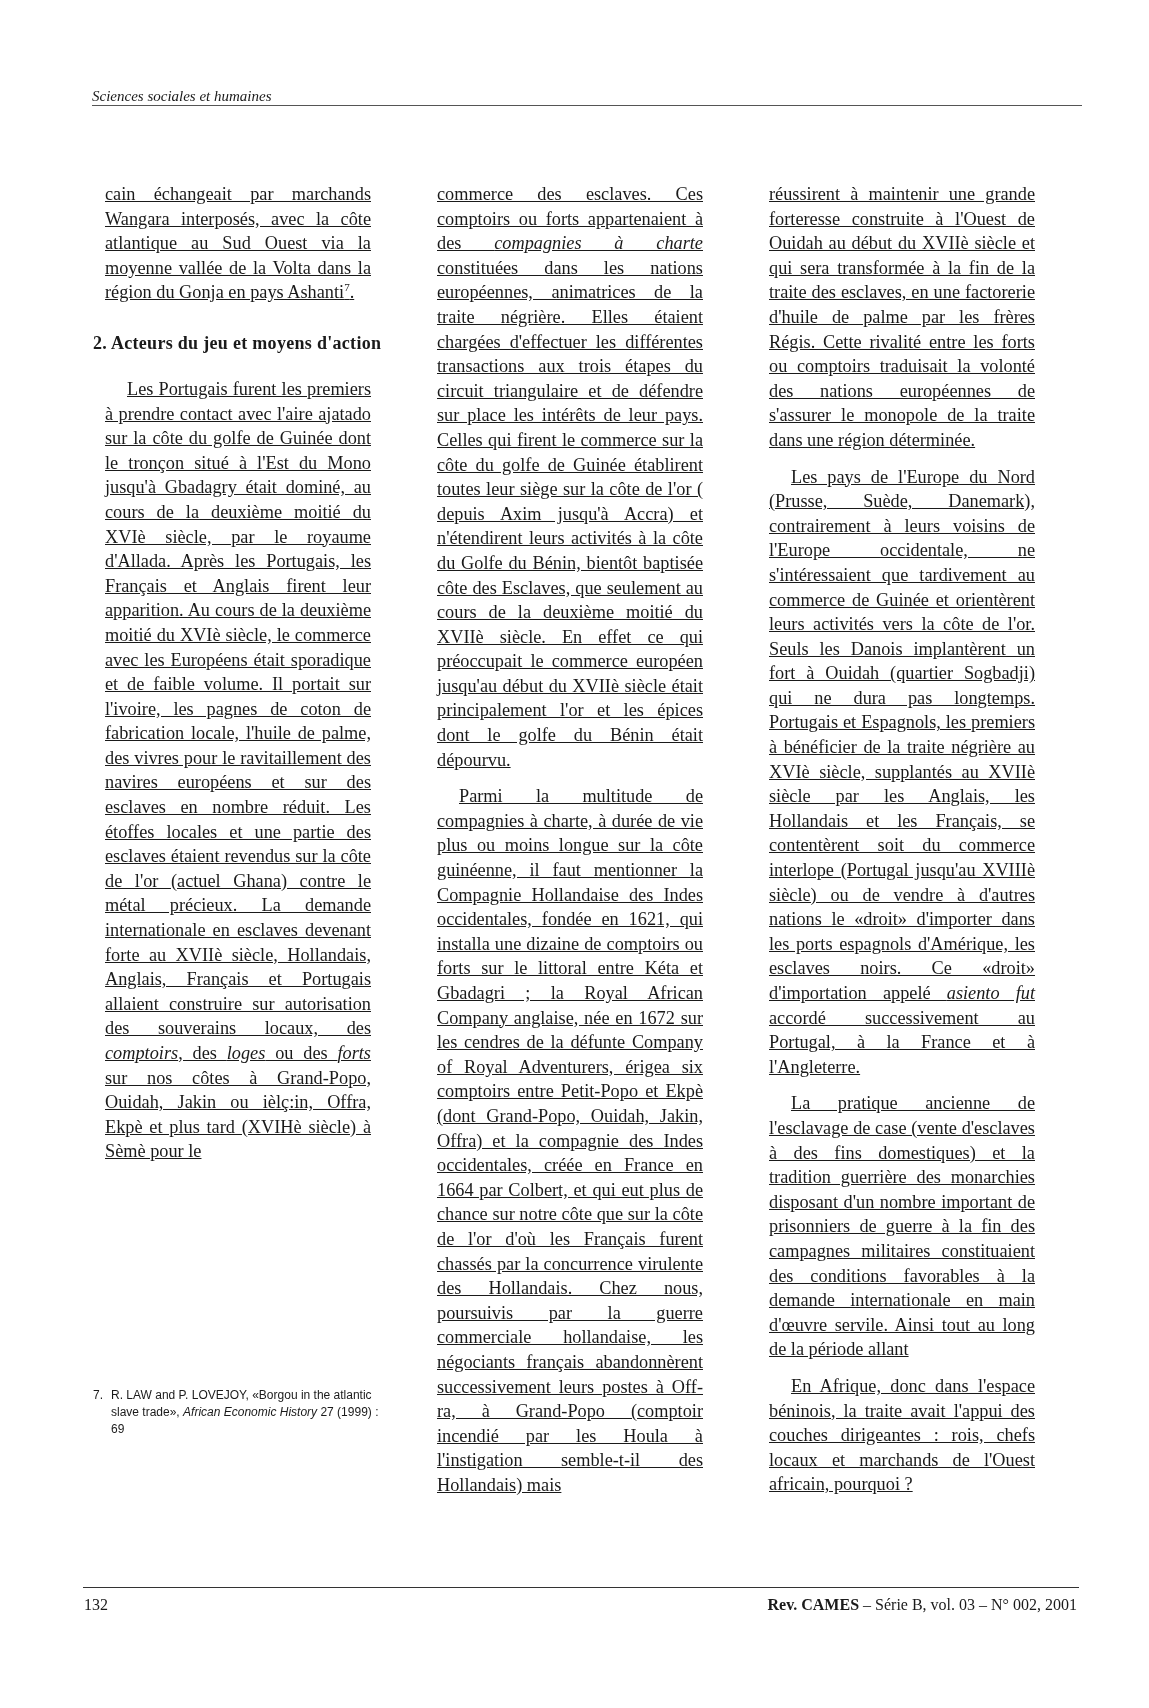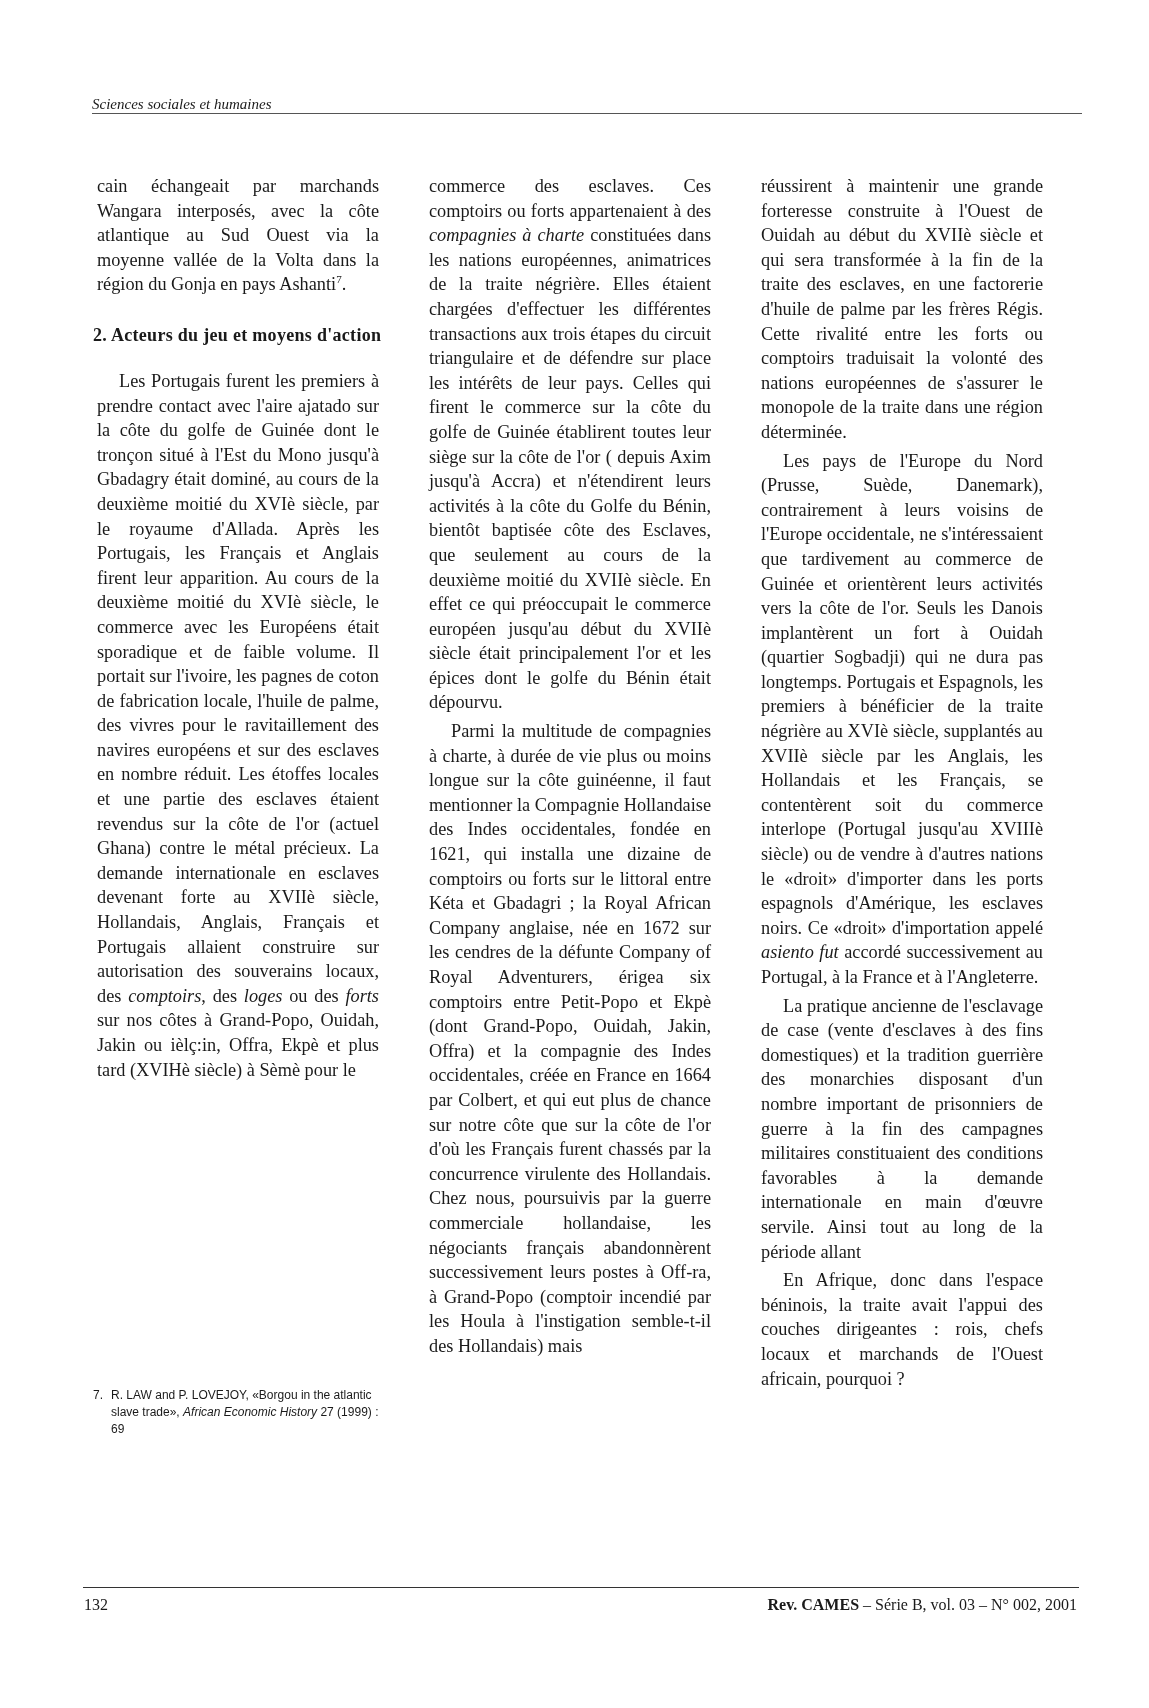--- a/index.html
+++ b/index.html
@@ -1,22 +1,22 @@
 <!DOCTYPE html>
 <html><head>
 <meta charset="utf-8">
 <style>
   html, body { margin:0; padding:0; background:#fff; }
   body { width:1149px; height:1708px; position:relative; overflow:hidden; color:#1a1a1a;
          font-family:"Liberation Serif", serif; }
-  .running-head { position:absolute; left:92px; top:96px; width:990px; height:22px;text-align:right; }
+  .running-head { position:absolute; left:92px; top:88px; width:990px; height:22px;text-align:right; }
   .running-head .title { font-style:italic; font-size:15px; position:absolute; left:0; top:0; background:#fff; padding-right:6px; }
   .running-head .rule { position:absolute; left:0; right:0; top:17px; border-top:1px solid #555; }
   .col { position:absolute; top:170px; width:290px; font-size:18.3px; line-height:24.6px; text-align:justify; hyphens:manual; }
-  .col p { margin:4px; text-indent:0; }
+  .col p { margin:12px; text-indent:0;text-decoration:underline; }
   .col p.ind { text-indent:22px; }
   .c1 { left:93px; }
   .c2 { left:425px; }
   .c3 { left:757px; }
   h2.sec { font-size:18px; font-weight:bold; margin:26px 0 22px 0; line-height:24px; padding-left:20px; text-indent:-20px; letter-spacing:0.3px; }
   .footnote { position:absolute; left:93px; top:1387px; width:280px; font-family:"Liberation Sans", sans-serif; font-size:12px; line-height:17px; padding-left:18px; text-indent:-18px; }
   .footnote .num { display:inline-block; width:18px; text-indent:0; }
   .bottom-rule { position:absolute; left:83px; right:70px; top:1587px; border-top:1px solid #333; }
   .folio { position:absolute; left:84px; top:1596px; font-size:16px; }
   .journal { position:absolute; right:72px; top:1596px; font-size:16px; }

